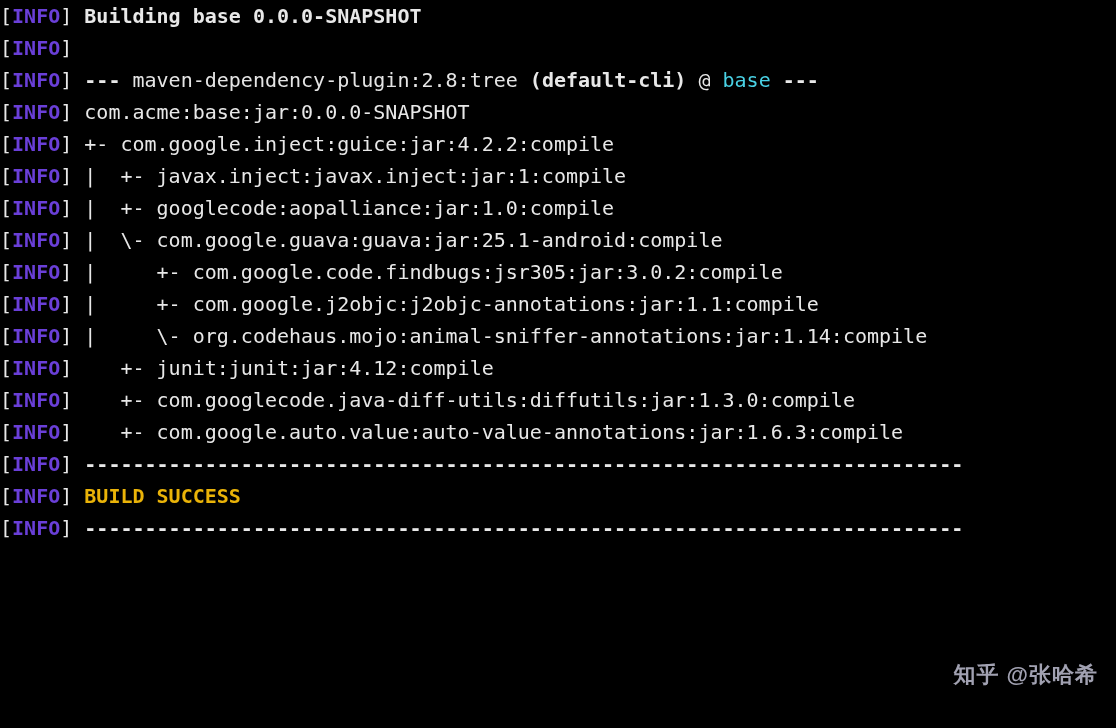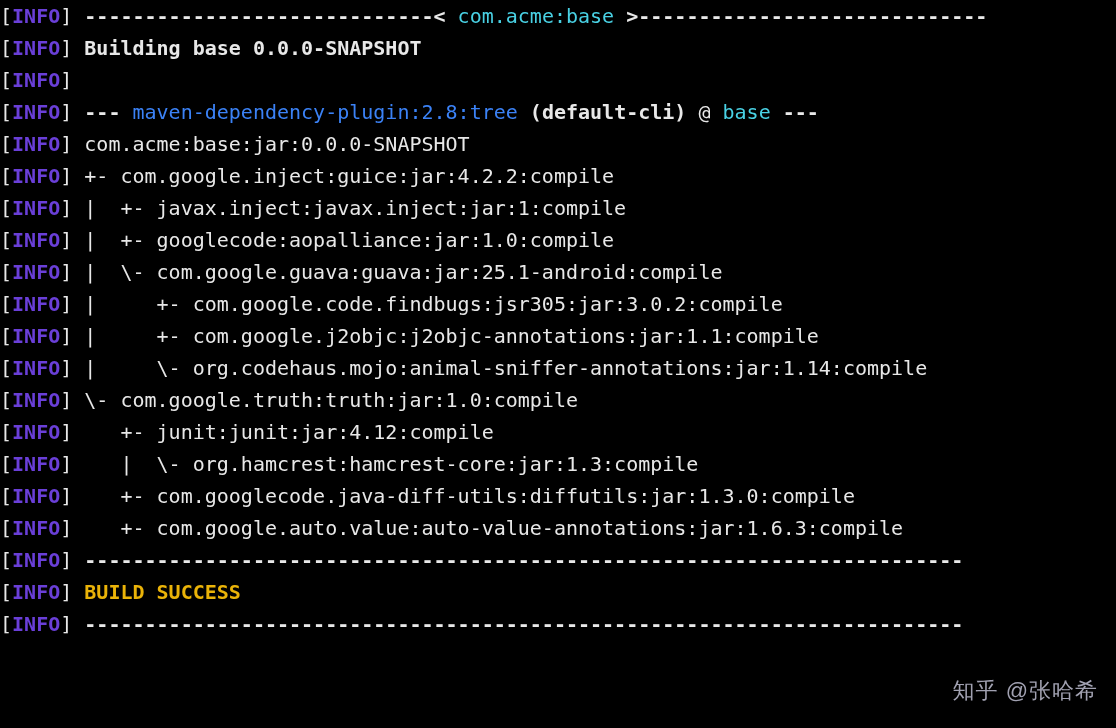--- a/index.html
+++ b/index.html
@@ -18,52 +18,50 @@
   }
   .line {
     white-space: pre;
     padding: 0;
   }
   .info-label { color: #6a3fd8; font-weight: 700; }
   .bracket { color: #e8e8e8; }
   .white { color: #e8e8e8; }
   .bold { font-weight: 700; }
   .cyan { color: #49d1e4; }
-  .green { color: #3b82f6; }
+  .green { color: #e5e5e5; }
   .green-bold { color: #eab308; font-weight: 700; }
   .watermark {
     position: absolute;
     right: 18px;
-    bottom: 21px;
+    bottom: 37px;
     color: #aab;
     font-family: -apple-system, "PingFang SC", "Microsoft YaHei", sans-serif;
     font-size: 22px;
     letter-spacing: 1px;
     opacity: 0.95;
+    font-weight: bold;
   }
 </style>
 </head>
 <body>
 
 <div id="terminal">
-    <div class="line"><span><span class="bracket">[</span><span class="info-label">INFO</span><span class="bracket">]</span> </span><span><span class="white bold">-----------------------------&lt; </span><span class="cyan">com.acme:base</span><span class="white bold"> &gt;-----------------------------</span></span></div>
     <div class="line"><span><span class="bracket">[</span><span class="info-label">INFO</span><span class="bracket">]</span> </span><span><span class="white bold">Building base 0.0.0-SNAPSHOT</span></span></div>
     <div class="line"><span><span class="bracket">[</span><span class="info-label">INFO</span><span class="bracket">]</span> </span><span></span></div>
     <div class="line"><span><span class="bracket">[</span><span class="info-label">INFO</span><span class="bracket">]</span> </span><span><span class="white bold">--- </span><span class="green">maven-dependency-plugin:2.8:tree</span><span class="white bold"> (default-cli) </span><span class="white">@ </span><span class="cyan">base</span><span class="white bold"> ---</span></span></div>
     <div class="line"><span><span class="bracket">[</span><span class="info-label">INFO</span><span class="bracket">]</span> </span><span><span class="white">com.acme:base:jar:0.0.0-SNAPSHOT</span></span></div>
     <div class="line"><span><span class="bracket">[</span><span class="info-label">INFO</span><span class="bracket">]</span> </span><span><span class="white">+- com.google.inject:guice:jar:4.2.2:compile</span></span></div>
     <div class="line"><span><span class="bracket">[</span><span class="info-label">INFO</span><span class="bracket">]</span> </span><span><span class="white">|  +- javax.inject:javax.inject:jar:1:compile</span></span></div>
     <div class="line"><span><span class="bracket">[</span><span class="info-label">INFO</span><span class="bracket">]</span> </span><span><span class="white">|  +- googlecode:aopalliance:jar:1.0:compile</span></span></div>
     <div class="line"><span><span class="bracket">[</span><span class="info-label">INFO</span><span class="bracket">]</span> </span><span><span class="white">|  \- com.google.guava:guava:jar:25.1-android:compile</span></span></div>
     <div class="line"><span><span class="bracket">[</span><span class="info-label">INFO</span><span class="bracket">]</span> </span><span><span class="white">|     +- com.google.code.findbugs:jsr305:jar:3.0.2:compile</span></span></div>
     <div class="line"><span><span class="bracket">[</span><span class="info-label">INFO</span><span class="bracket">]</span> </span><span><span class="white">|     +- com.google.j2objc:j2objc-annotations:jar:1.1:compile</span></span></div>
     <div class="line"><span><span class="bracket">[</span><span class="info-label">INFO</span><span class="bracket">]</span> </span><span><span class="white">|     \- org.codehaus.mojo:animal-sniffer-annotations:jar:1.14:compile</span></span></div>
-    <div class="line"><span><span class="bracket">[</span><span class="info-label">INFO</span><span class="bracket">]</span> </span><span><span class="white">\- com.google.truth:truth:jar:1.0:compile</span></span></div>
     <div class="line"><span><span class="bracket">[</span><span class="info-label">INFO</span><span class="bracket">]</span> </span><span><span class="white">   +- junit:junit:jar:4.12:compile</span></span></div>
-    <div class="line"><span><span class="bracket">[</span><span class="info-label">INFO</span><span class="bracket">]</span> </span><span><span class="white">   |  \- org.hamcrest:hamcrest-core:jar:1.3:compile</span></span></div>
     <div class="line"><span><span class="bracket">[</span><span class="info-label">INFO</span><span class="bracket">]</span> </span><span><span class="white">   +- com.googlecode.java-diff-utils:diffutils:jar:1.3.0:compile</span></span></div>
     <div class="line"><span><span class="bracket">[</span><span class="info-label">INFO</span><span class="bracket">]</span> </span><span><span class="white">   +- com.google.auto.value:auto-value-annotations:jar:1.6.3:compile</span></span></div>
     <div class="line"><span><span class="bracket">[</span><span class="info-label">INFO</span><span class="bracket">]</span> </span><span><span class="white bold">-------------------------------------------------------------------------</span></span></div>
     <div class="line"><span><span class="bracket">[</span><span class="info-label">INFO</span><span class="bracket">]</span> </span><span><span class="green-bold">BUILD SUCCESS</span></span></div>
     <div class="line"><span><span class="bracket">[</span><span class="info-label">INFO</span><span class="bracket">]</span> </span><span><span class="white bold">-------------------------------------------------------------------------</span></span></div>
   </div>
 
 <div class="watermark">知乎 @张哈希</div>
 
 </body></html>

